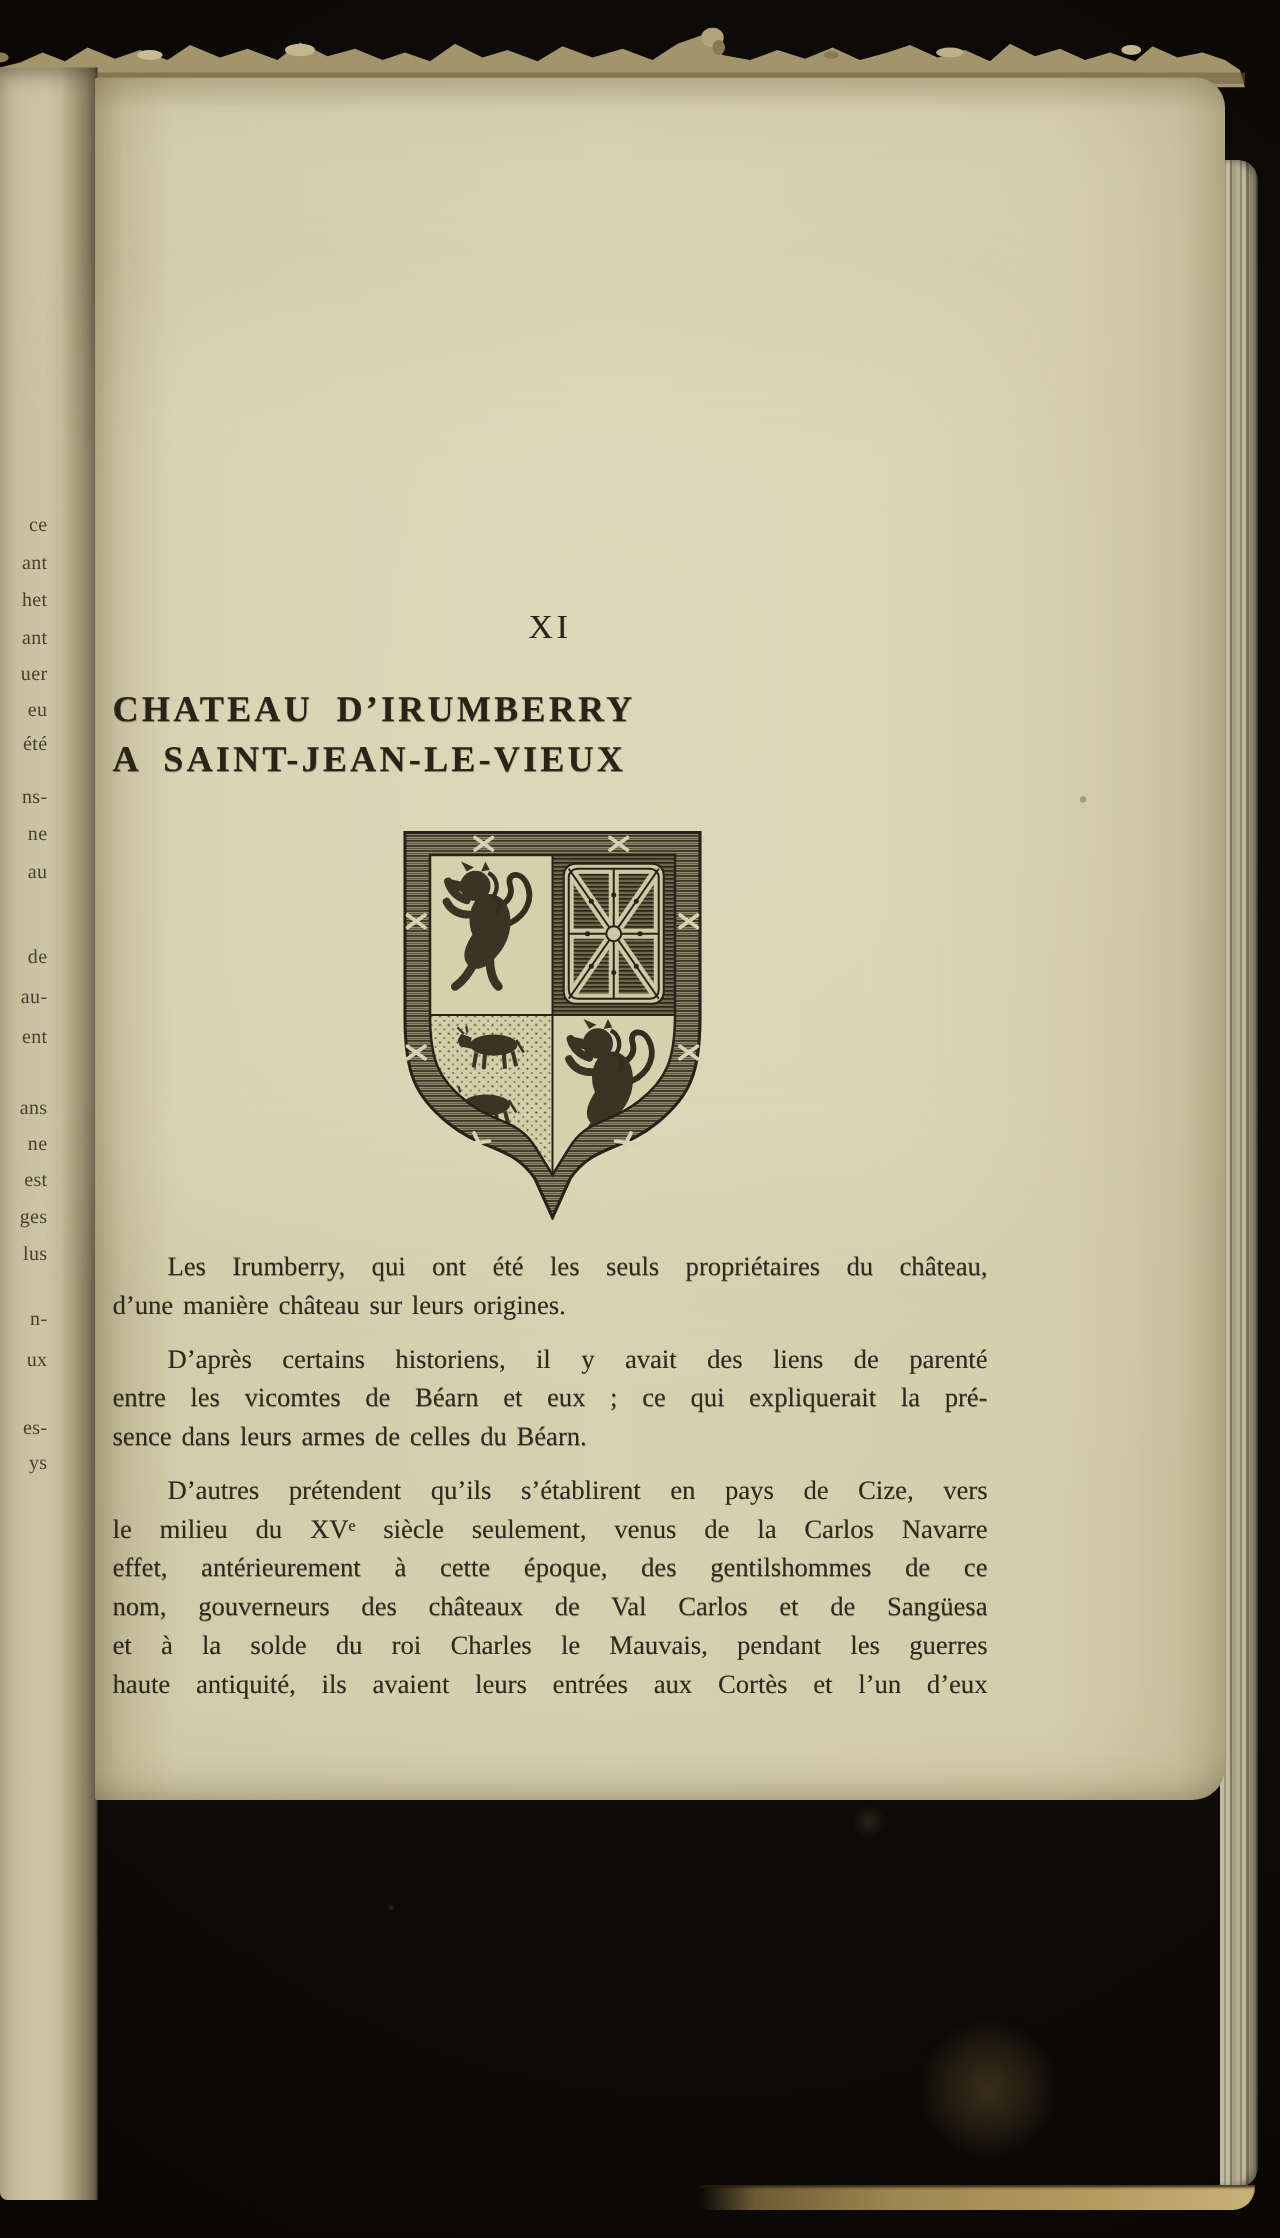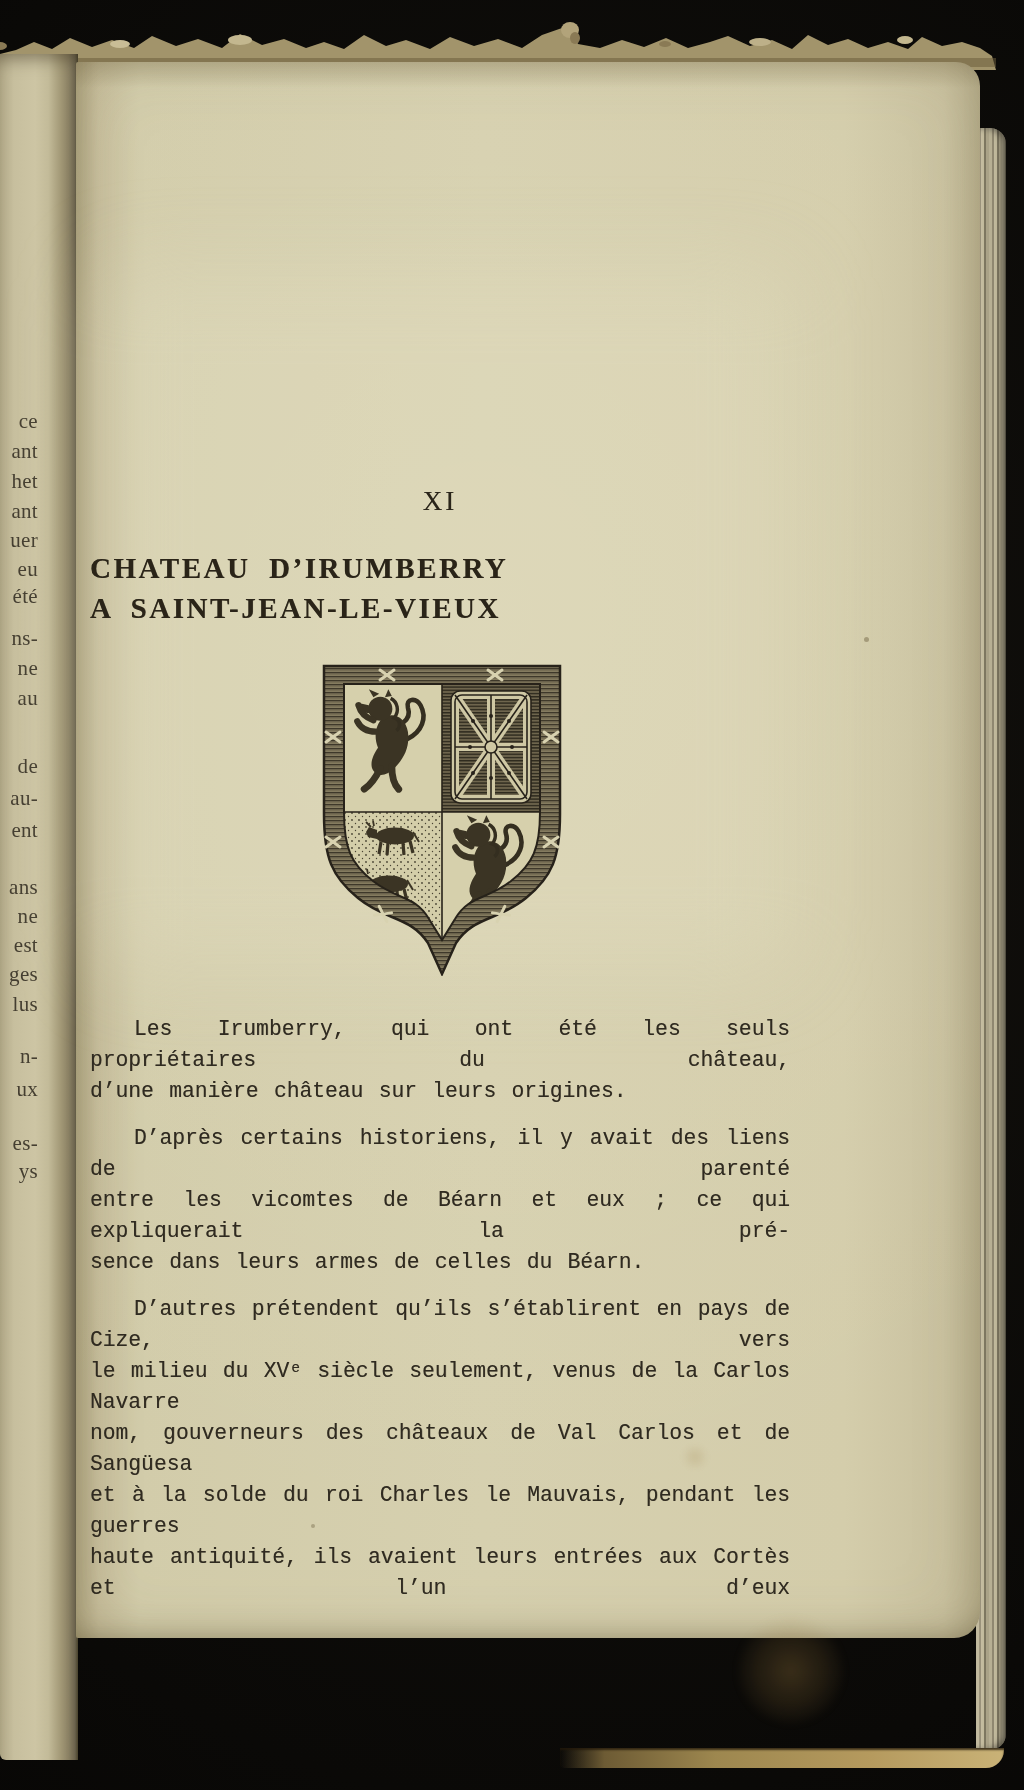--- a/index.html
+++ b/index.html
@@ -10,42 +10,42 @@
   }
   
   #gutter{
     position:absolute;left:0;top:54px;width:78px;height:1706px;
     background:linear-gradient(90deg,#b4ab8a 0%,#c7bf9e 18%,#cdc5a4 45%,#c3bb99 62%,#a29876 78%,#8b8164 88%,#6e6650 96%,#4a442f 100%);
     border-radius:0 0 0 6px;
     box-shadow:inset 0 14px 18px -10px rgba(60,50,30,.55);
   }
   .frag{
     position:absolute;left:0;width:38px;text-align:right;
-    font-size:21px;line-height:22px;color:#332d22;opacity:.88;
+    font-size:16px;line-height:22px;color:#332d22;opacity:.88;
     letter-spacing:.3px;
   }
   
   #stack{
     position:absolute;left:976px;top:128px;width:30px;height:1622px;
     background:repeating-linear-gradient(90deg,#b7af93 0 3px,#8f8770 3px 5px,#c1b99c 5px 8px,#7d7660 8px 10px,#aaa287 10px 13px);
     border-radius:0 16px 16px 0;
     box-shadow:inset -4px 0 6px rgba(0,0,0,.5), inset 4px 0 5px rgba(255,250,225,.25);
   }
   
   #sliver{
     position:absolute;left:560px;top:1748px;width:444px;height:20px;
     background:linear-gradient(90deg,transparent 0%,#6d5b34 10%,#9d874f 35%,#b59a5e 70%,#c9b277 100%);
     border-radius:0 0 18px 4px;
     box-shadow:inset 0 2px 2px rgba(35,25,10,.8);
   }
   
   #deckle{position:absolute;left:0;top:22px;width:1010px;height:48px;}
   
   #page{
-    position:absolute;left:76px;top:62px;width:904px;height:1576px;
+    position:absolute;left:76px;top:62px;width:904px;height:1378px;
     background:
       linear-gradient(180deg, rgba(110,95,60,.30) 0%, rgba(110,95,60,0) 26px),
       radial-gradient(ellipse 130% 85% at 45% 35%, rgba(255,252,232,.10), rgba(255,252,232,0) 70%),
       linear-gradient(90deg,#ada37f 0%,#c6bd9b 2.5%,#d2ccaa 7%,#d6d0af 45%,#d4cdab 85%,#c9c19f 96%,#b6ad8b 100%);
     border-radius:2px 24px 26px 2px;
     box-shadow:inset 0 -18px 30px -20px rgba(90,78,48,.55), inset 0 0 70px rgba(135,120,82,.18);
   }
   .ghost{
     position:absolute;left:24px;top:208px;width:690px;height:700px;
     background:rgba(226,221,192,.38);filter:blur(42px);border-radius:30px;
@@ -70,21 +70,21 @@
   #title{
     position:absolute;left:14px;top:486px;width:700px;text-align:left;
     font-size:29px;font-weight:700;line-height:40px;letter-spacing:2.5px;word-spacing:9px;
     color:#2a2418;text-shadow:.3px .4px .6px rgba(40,35,25,.5);
   }
   #bodytext{
     position:absolute;left:14px;top:936px;width:700px;
     font-size:21.3px;line-height:31px;word-spacing:2.5px;color:#2f2a20;
     text-shadow:.3px .4px .5px rgba(40,35,25,.4);
   }
-  .para{margin:16px 0 12px 0;font-family:Liberation Mono, monospace;}
+  .para{margin:0 0 12px 0;}
   .tline{text-align:justify;text-align-last:justify;}
   .tline.first{text-indent:44px;}
   .tline.lastline{text-align-last:left;}
   #arms{position:absolute;left:246px;top:602px;width:240px;height:312px;}
 </style>
 </head>
 <body>
 
 <div id="stage">
 
@@ -267,19 +267,20 @@
         <div class="tline lastline">d’une manière château sur leurs origines.</div>
       </div>
       <div class="para">
         <div class="tline first">D’après certains historiens, il y avait des liens de parenté</div>
         <div class="tline">entre les vicomtes de Béarn et eux ; ce qui expliquerait la pré-</div>
         <div class="tline lastline">sence dans leurs armes de celles du Béarn.</div>
       </div>
       <div class="para">
         <div class="tline first">D’autres prétendent qu’ils s’établirent en pays de Cize, vers</div>
         <div class="tline">le milieu du XVᵉ siècle seulement, venus de la Carlos Navarre</div>
+        <div class="tline">effet, antérieurement à cette époque, des gentilshommes de ce</div>
         <div class="tline">nom, gouverneurs des châteaux de Val Carlos et de Sangüesa</div>
         <div class="tline">et à la solde du roi Charles le Mauvais, pendant les guerres</div>
         <div class="tline">haute antiquité, ils avaient leurs entrées aux Cortès et l’un d’eux</div>
       </div>
     </div>
   </div>
 </div>
 
 </body></html>

